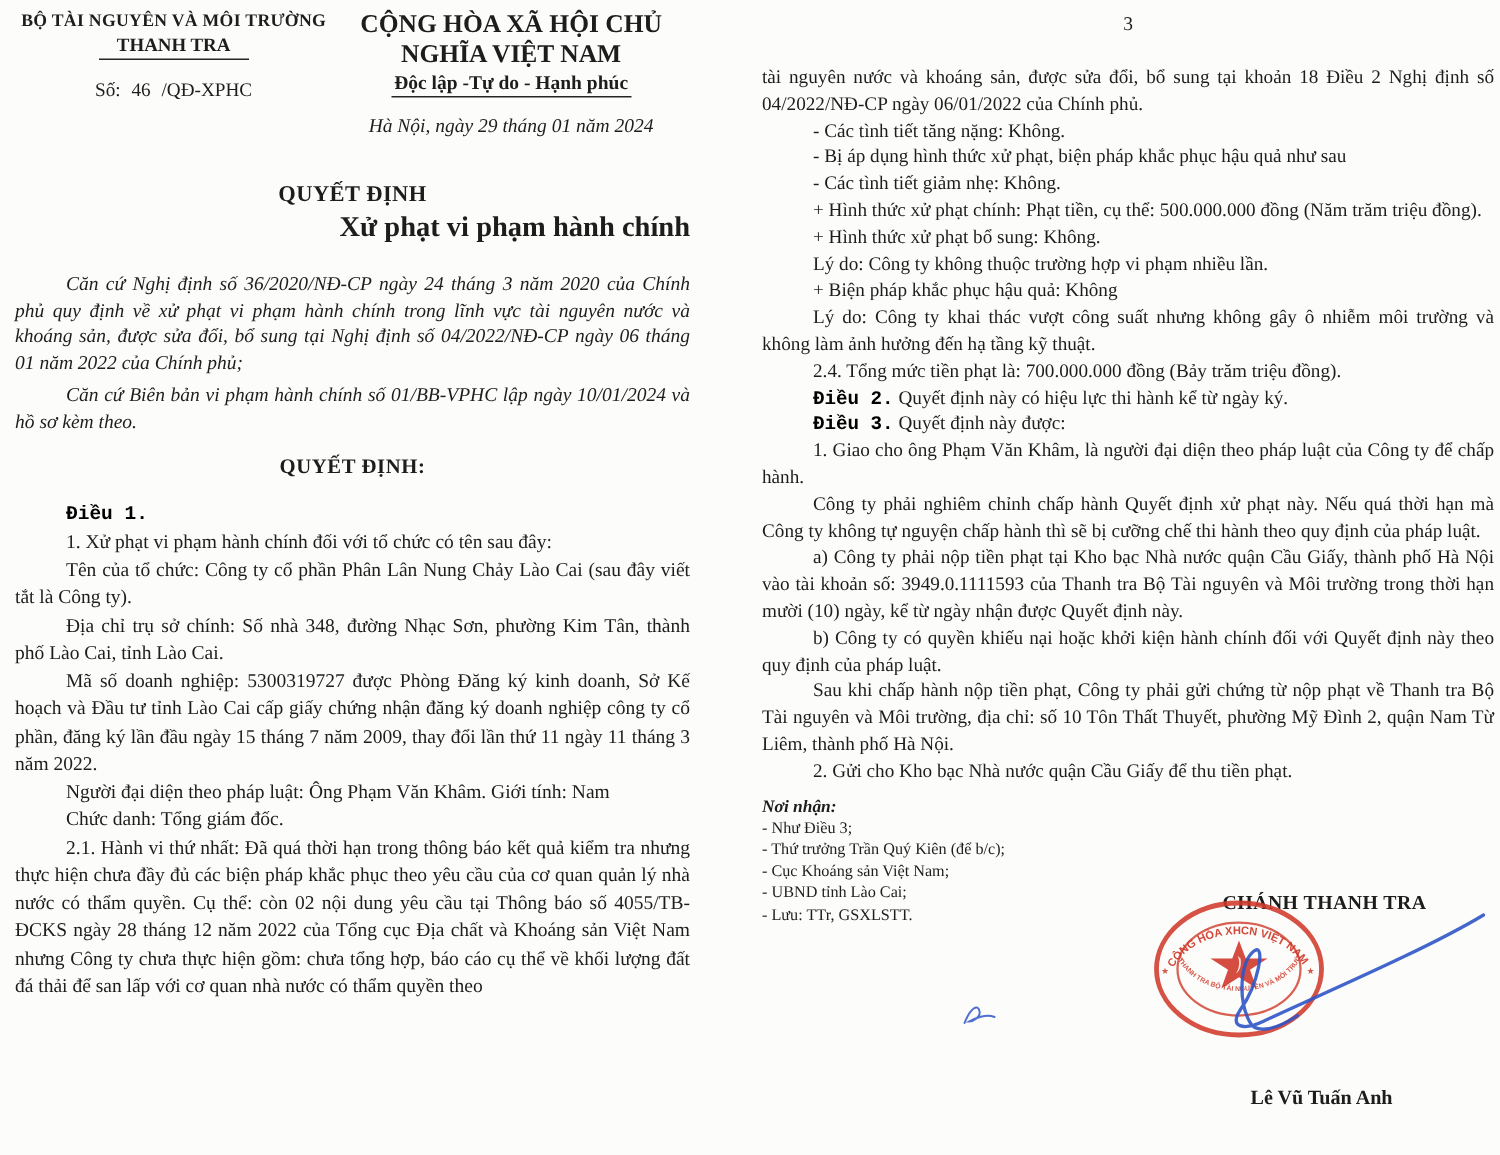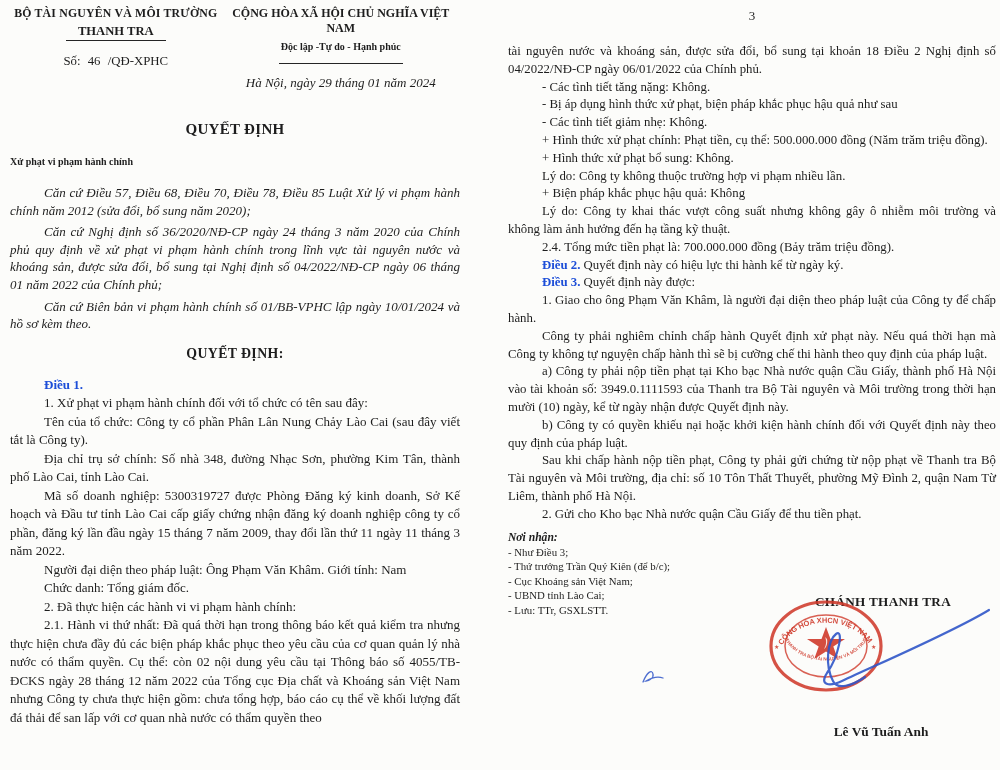--- a/index.html
+++ b/index.html
@@ -14,26 +14,26 @@
   .page-right{left:508px;top:4px;width:488px;height:760px;}
 
   
   .hdr{display:flex;}
   .hdr-col{text-align:center;}
   .hdr-left{width:47%;text-align:center;}
   .hdr-right{width:53%;}
   .hl1{font-weight:bold;font-size:11.8px;letter-spacing:.2px;}
   .hl2{font-weight:bold;font-size:12.6px;display:inline-block;border-bottom:1.5px solid #252525;padding:0 12px 1px;margin-top:1px;}
   .doc-no{font-size:12.8px;margin-top:13px;word-spacing:4px;}
-  .hr1{font-weight:bold;font-size:12px;}
-  .hr2{font-weight:bold;font-size:10px;display:inline-block;border-bottom:1.5px solid #252525;padding:0 2px 11px;margin-top:1px;}
+  .hr1{font-weight:bold;font-size:17px;}
+  .hr2{font-weight:bold;font-size:13px;display:inline-block;border-bottom:1.5px solid #252525;padding:0 2px 1px;margin-top:1px;}
   .date-line{font-style:italic;font-size:13px;margin-top:11px;}
 
   .title{ text-align:center;font-weight:bold;font-size:15px;margin-top:30px;letter-spacing:.3px;}
-  .subtitle{text-align:left;font-weight:bold;font-size:10px;margin-top:18px;}
+  .subtitle{text-align:right;font-weight:bold;font-size:19px;margin-top:2px;}
   .authority{text-align:center;font-weight:bold;font-size:13.2px;margin-top:26px;letter-spacing:.2px;}
 
   .legal-basis{margin-top:17px;font-size:13px;line-height:17.6px;text-align:justify;}
   .legal-basis .para{font-style:italic;margin-bottom:4px;}
   .para{text-indent:34px;}
   .decision-heading{text-align:center;font-weight:bold;font-size:13.8px;margin-top:13px;letter-spacing:.4px;}
   .body-l{margin-top:14px;font-size:13px;line-height:18.5px;text-align:justify;}
   .body-r{margin-top:19px;font-size:12.8px;line-height:17.8px;text-align:justify;}
   .noind{text-indent:0;}
   .pgnum{text-align:center;font-size:13px;margin-top:4px;}
@@ -43,21 +43,21 @@
   .recip-h{font-weight:bold;font-style:italic;font-size:11.6px;}
   .recipients .para{text-indent:0;}
 
   
   .sig-title{position:absolute;left:300px;top:590px;width:150px;text-align:center;font-weight:bold;font-size:13.2px;letter-spacing:.3px;}
   .seal-svg{position:absolute;left:258px;top:595px;}
   .sig-stroke{position:absolute;left:298px;top:596px;}
   .sig-name{position:absolute;left:298px;top:720px;width:150px;text-align:center;font-weight:bold;font-size:13.4px;}
   .paraph-svg{position:absolute;left:132px;top:663px;}
 
-  b{color:#1d4ed8;}
+  b{color:#000000;font-family:Liberation Mono, monospace;}
 </style>
 </head>
 <body>
 
 <div class="page page-left">
   <div class="hdr">
     <div class="hdr-col hdr-left">
       <div class="hl1">BỘ TÀI NGUYÊN VÀ MÔI TRƯỜNG</div>
       <div><span class="hl2">THANH TRA</span></div>
       <div class="doc-no">Số:  46   /QĐ-XPHC</div>
@@ -66,36 +66,34 @@
       <div class="hr1">CỘNG HÒA XÃ HỘI CHỦ NGHĨA VIỆT NAM</div>
       <div><span class="hr2">Độc lập -Tự do - Hạnh phúc</span></div>
       <div class="date-line">Hà Nội, ngày 29  tháng 01 năm 2024</div>
     </div>
   </div>
 
   <div class="title">QUYẾT ĐỊNH</div>
   <div class="subtitle">Xử phạt vi phạm hành chính</div>
 
   <div class="legal-basis">
-      <div class="para">Căn cứ Điều 57, Điều 68, Điều 70, Điều 78, Điều 85 Luật Xử lý vi phạm hành chính năm 2012 (sửa đổi, bổ sung năm 2020);</div>
       <div class="para">Căn cứ Nghị định số 36/2020/NĐ-CP ngày 24 tháng 3 năm 2020 của Chính phủ quy định về xử phạt vi phạm hành chính trong lĩnh vực tài nguyên nước và khoáng sản, được sửa đổi, bổ sung tại Nghị định số 04/2022/NĐ-CP ngày 06 tháng 01 năm 2022 của Chính phủ;</div>
       <div class="para">Căn cứ Biên bản vi phạm hành chính số 01/BB-VPHC lập ngày 10/01/2024 và hồ sơ kèm theo.</div>
     </div>
 
   <div class="decision-heading">QUYẾT ĐỊNH:</div>
 
   <div class="body-l">
       <div class="para"><b>Điều 1.</b></div>
       <div class="para">1. Xử phạt vi phạm hành chính đối với tổ chức có tên sau đây:</div>
       <div class="para">Tên của tổ chức: Công ty cổ phần Phân Lân Nung Chảy Lào Cai (sau đây viết tắt là Công ty).</div>
       <div class="para">Địa chỉ trụ sở chính: Số nhà 348, đường Nhạc Sơn, phường Kim Tân, thành phố Lào Cai, tỉnh Lào Cai.</div>
       <div class="para">Mã số doanh nghiệp: 5300319727 được Phòng Đăng ký kinh doanh, Sở Kế hoạch và Đầu tư tỉnh Lào Cai cấp giấy chứng nhận đăng ký doanh nghiệp công ty cổ phần, đăng ký lần đầu ngày 15 tháng 7 năm 2009, thay đổi lần thứ 11 ngày 11 tháng 3 năm 2022.</div>
       <div class="para">Người đại diện theo pháp luật: Ông Phạm Văn Khâm. Giới tính: Nam</div>
       <div class="para">Chức danh: Tổng giám đốc.</div>
-      <div class="para">2. Đã thực hiện các hành vi vi phạm hành chính:</div>
       <div class="para">2.1. Hành vi thứ nhất: Đã quá thời hạn trong thông báo kết quả kiểm tra nhưng thực hiện chưa đầy đủ các biện pháp khắc phục theo yêu cầu của cơ quan quản lý nhà nước có thẩm quyền. Cụ thể: còn 02 nội dung yêu cầu tại Thông báo số 4055/TB-ĐCKS ngày 28 tháng 12 năm 2022 của Tổng cục Địa chất và Khoáng sản Việt Nam nhưng Công ty chưa thực hiện gồm: chưa tổng hợp, báo cáo cụ thể về khối lượng đất đá thải để san lấp với cơ quan nhà nước có thẩm quyền theo</div>
     </div>
 </div>
 
 <div class="page page-right">
   <div class="pgnum">3</div>
 
   <div class="body-r">
       <div class="para noind">tài nguyên nước và khoáng sản, được sửa đổi, bổ sung tại khoản 18 Điều 2 Nghị định số 04/2022/NĐ-CP ngày 06/01/2022 của Chính phủ.</div>
       <div class="para">- Các tình tiết tăng nặng: Không.</div>

